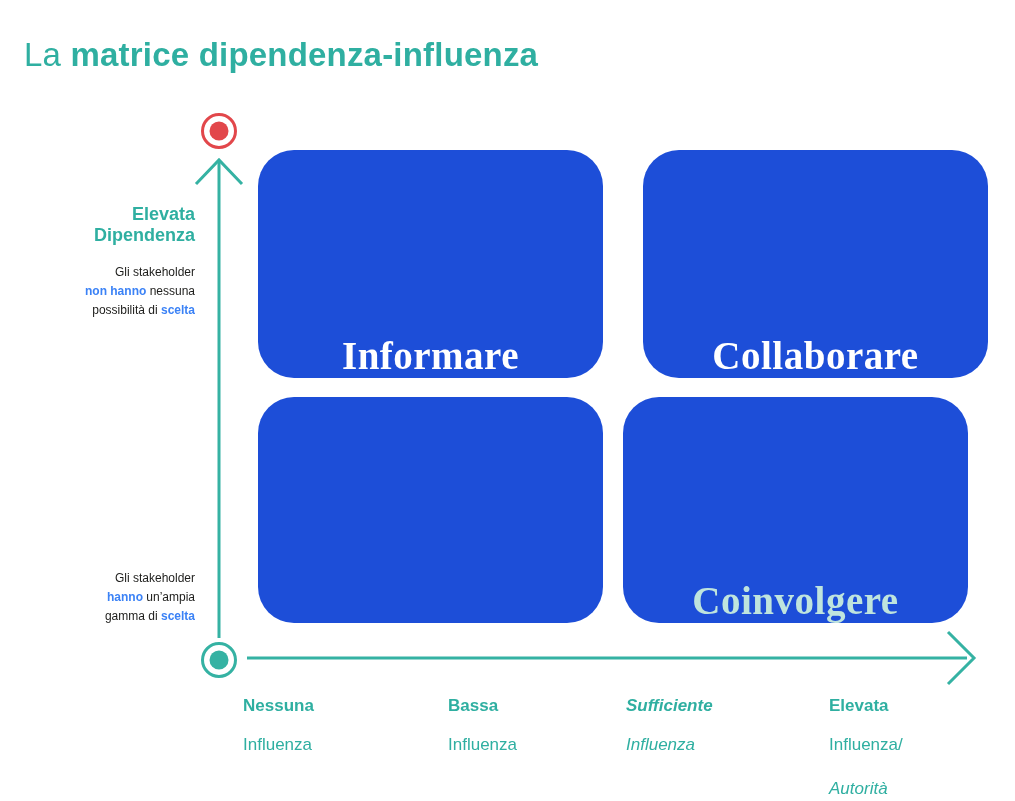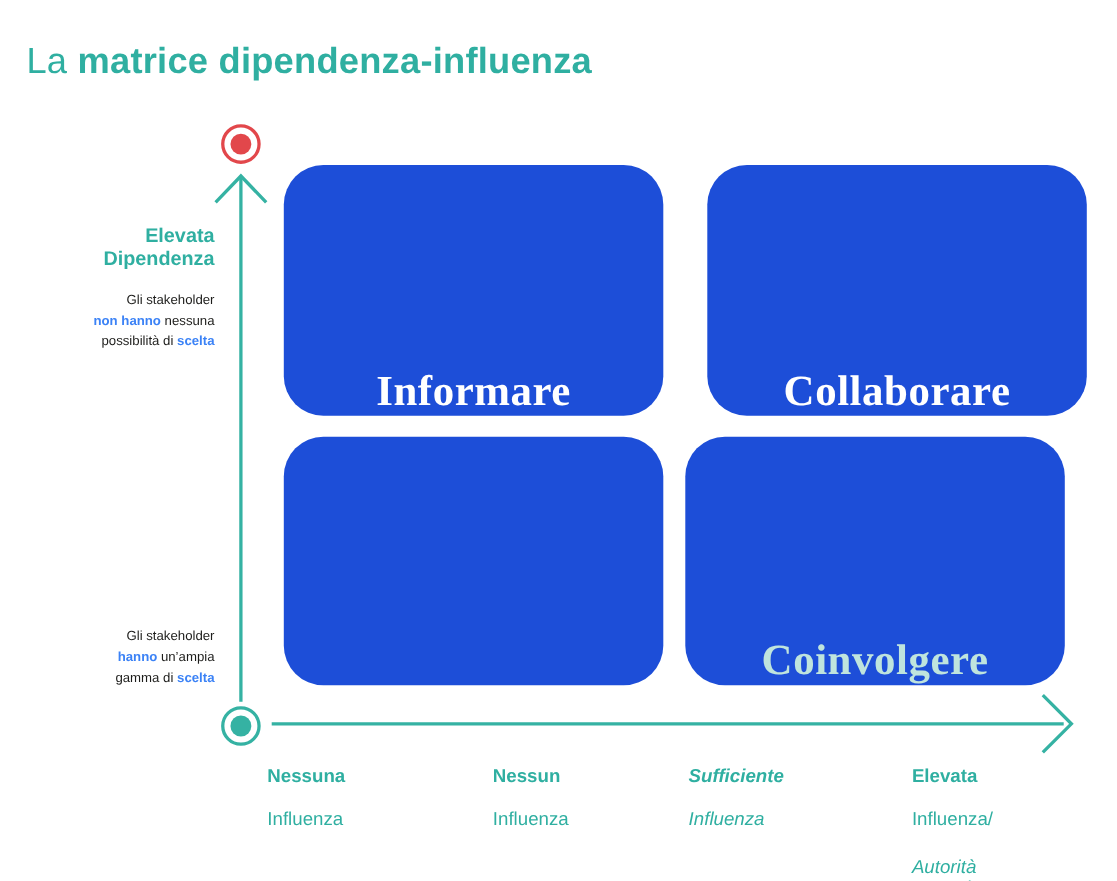--- a/index.html
+++ b/index.html
@@ -113,21 +113,21 @@
 
   <div class="yblock yb-4 y-desc"><span>Gli stakeholder
 </span><span class="hl">hanno</span><span> un’ampia
 gamma di </span><span class="hl">scelta</span></div>
 
   <div class="xlabel xl-0">
     <div><span class="xb">Nessuna</span></div>
     <div>Influenza</div>
   </div>
   <div class="xlabel xl-1">
-    <div><span class="xb">Nessun</span></div>
+    <div><span class="xb">Bassa</span></div>
     <div>Influenza</div>
   </div>
   <div class="xlabel xl-2">
     <div><span class="xb">Sufficiente</span></div>
     <div>Influenza</div>
   </div>
   <div class="xlabel xl-3">
     <div><span class="xb">Elevata</span></div>
     <div>Influenza/</div>
     <div class="x-italic">Autorità

